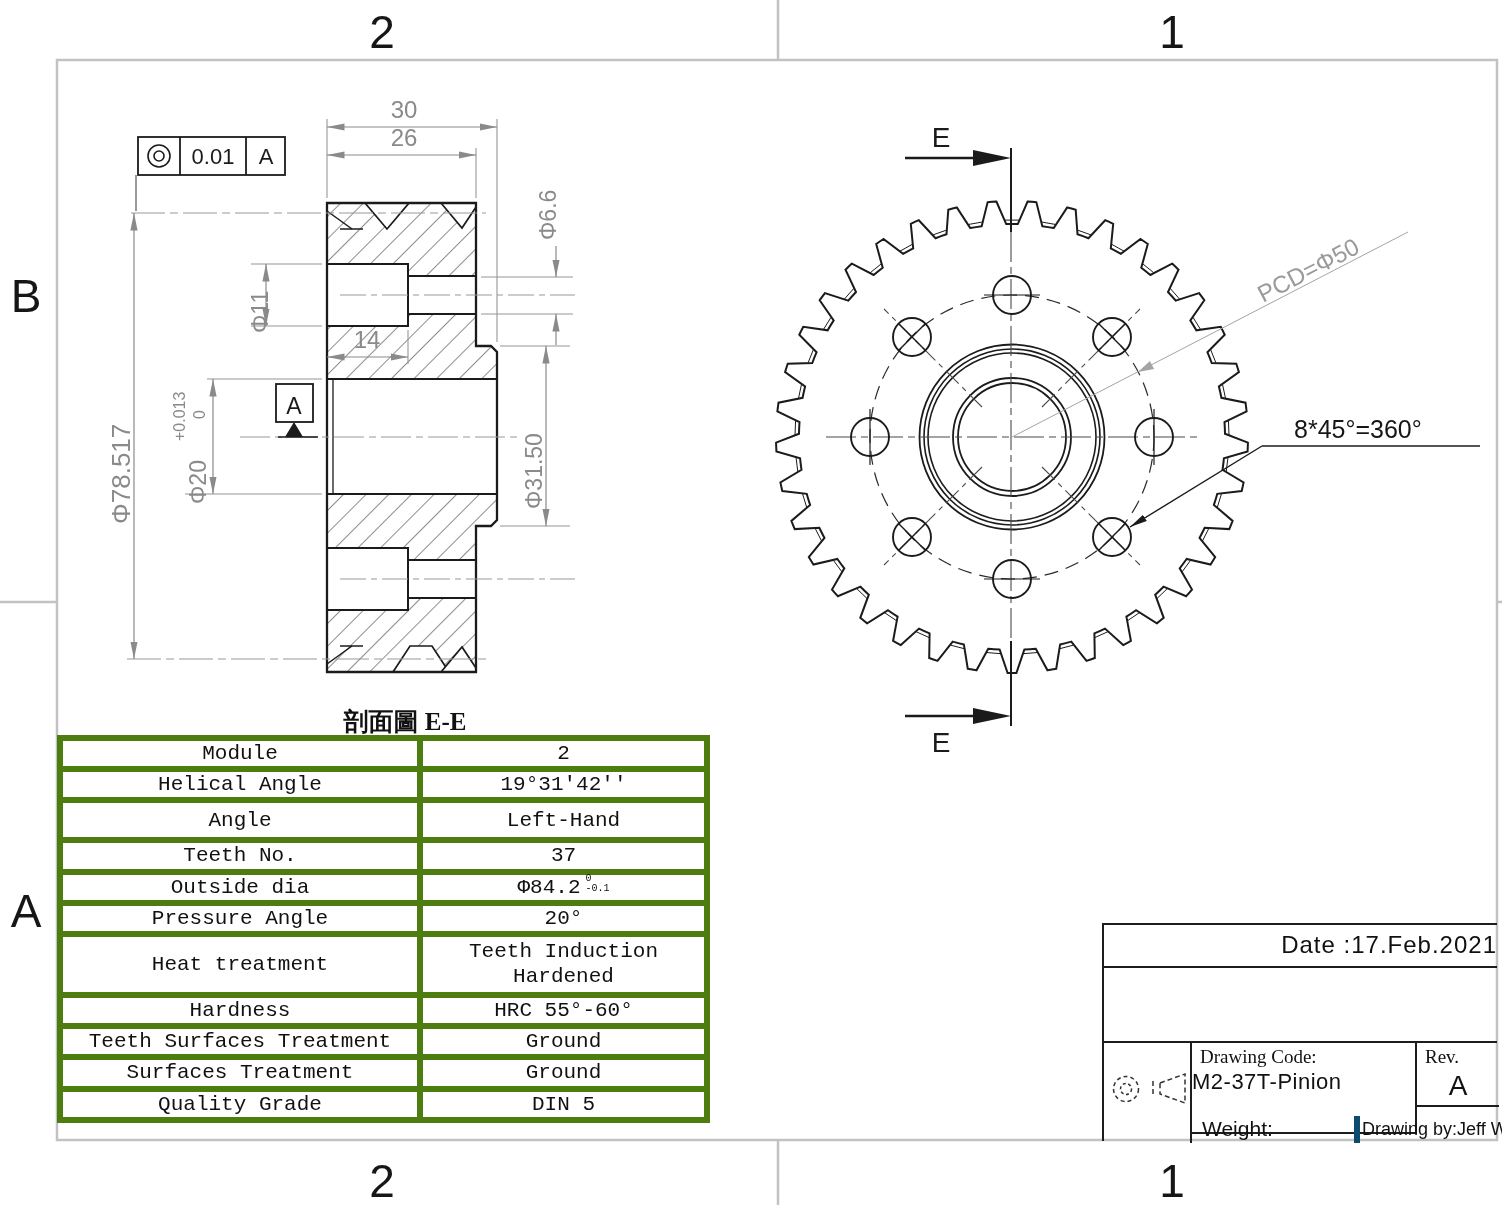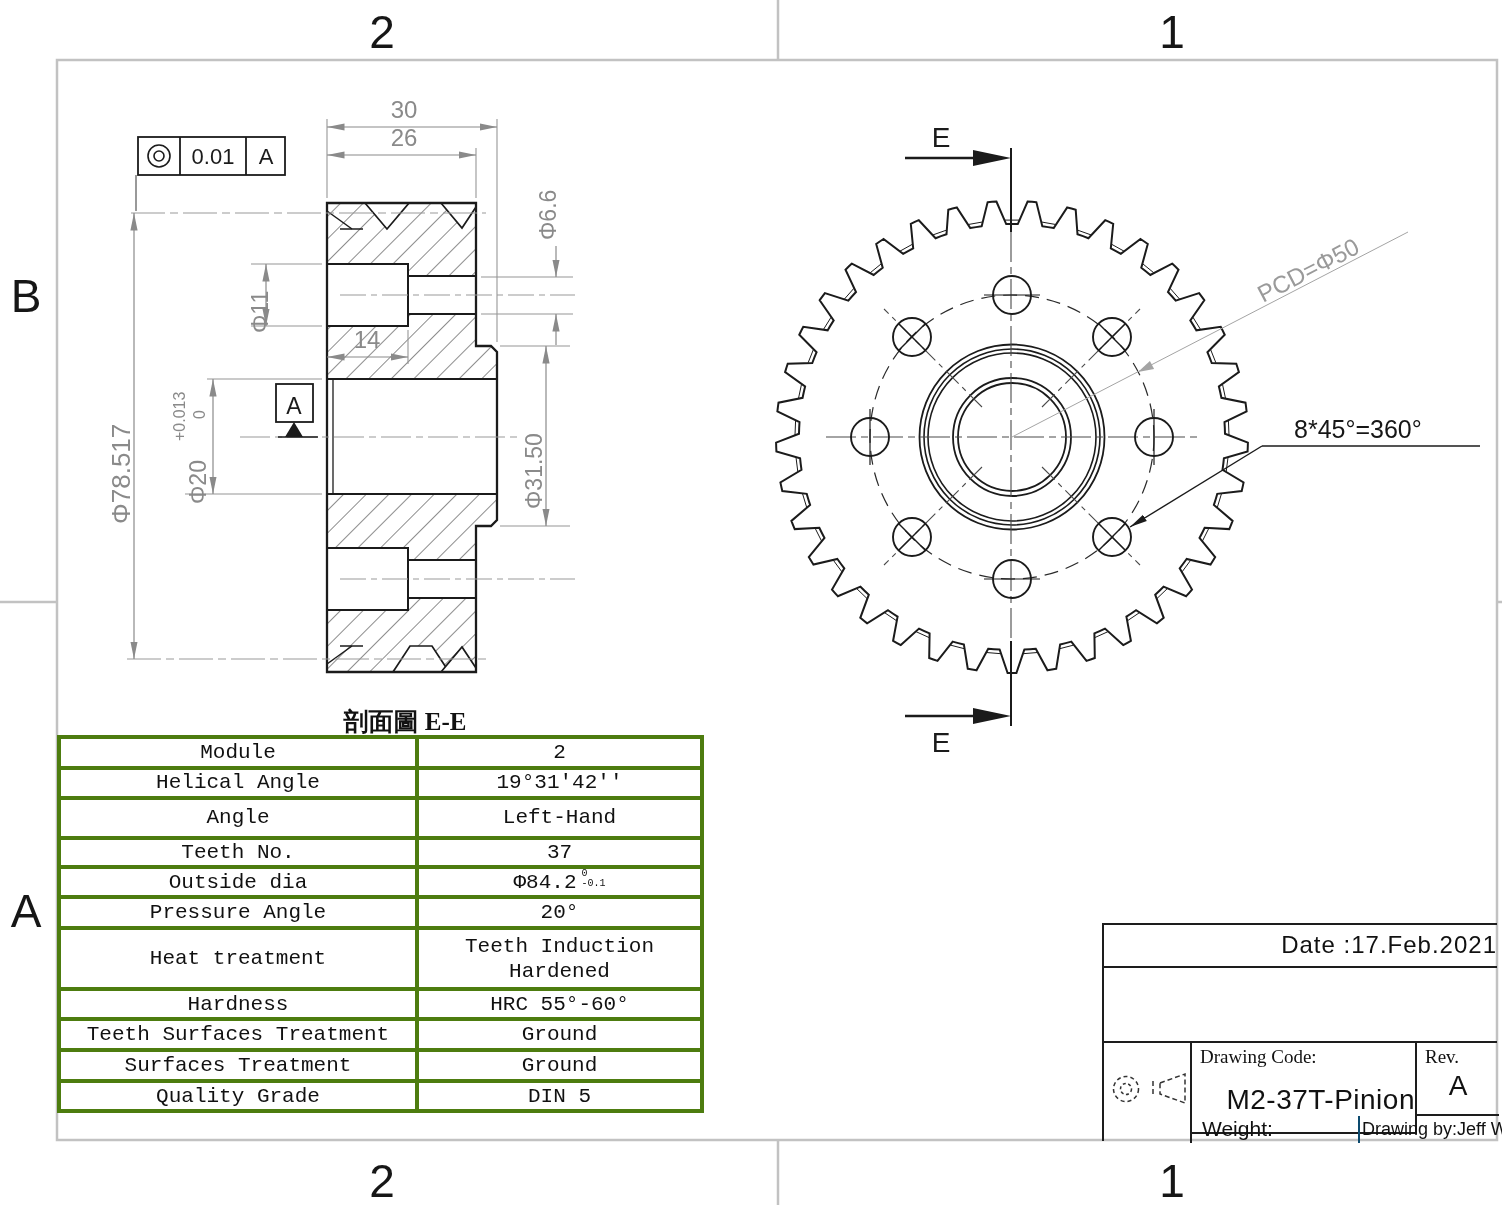--- a/index.html
+++ b/index.html
@@ -5,45 +5,45 @@
   html,body{margin:0;padding:0;background:#ffffff;}
   .sheet{position:relative;width:1502px;height:1205px;background:#fff;overflow:hidden;
          font-family:"Liberation Sans",sans-serif;}
   .sheet svg{position:absolute;left:0;top:0;}
   
   .spec-title{position:absolute;left:295px;top:705px;width:220px;text-align:center;
       font-size:25px;font-weight:bold;color:#111;
       font-family:"Liberation Serif","DejaVu Serif",serif;white-space:nowrap;}
   .spec-table{position:absolute;left:57px;top:735px;border-collapse:collapse;
       font-family:"Liberation Mono","DejaVu Sans Mono",monospace;font-size:21px;color:#111;}
-  .spec-table td{border:4px solid #4d7c0f;text-align:center;padding:0 16px;line-height:1.2;}
+  .spec-table td{border:6px solid #4d7c0f;text-align:center;padding:0 16px;line-height:1.2;}
   .spec-table td.lbl{width:322px;}
   .spec-table td.val{width:249px;}
   .tolstack{display:inline-block;vertical-align:middle;font-size:10px;line-height:1.05;
       text-align:left;margin-left:5px;margin-top:-6px;}
   
   .tblock{position:absolute;left:1102px;top:923px;width:395px;height:218px;
       border-top:2px solid #1d1d1d;border-left:2px solid #1d1d1d;box-sizing:border-box;color:#111;}
   .tb-date{position:absolute;left:0;top:0;width:100%;height:43px;border-bottom:2px solid #1d1d1d;
       box-sizing:border-box;text-align:right;font-size:24px;line-height:40px;letter-spacing:1px;}
   .tb-empty{position:absolute;left:0;top:43px;width:100%;height:75px;border-bottom:2px solid #1d1d1d;
       box-sizing:border-box;}
   .tb-logo{position:absolute;left:0;top:118px;width:88px;height:100px;
       border-right:2px solid #1d1d1d;box-sizing:border-box;}
   .tb-code{position:absolute;left:88px;top:118px;width:225px;height:91px;
       border-right:2px solid #1d1d1d;border-bottom:2px solid #1d1d1d;box-sizing:border-box;}
   .tb-code .cap{font-family:"Liberation Serif","DejaVu Serif",serif;font-size:19px;
       padding:3px 0 0 8px;}
-  .tb-code .code{font-size:28px;text-align:right;margin-top:16px;letter-spacing:0.5px;}
-  .tb-rev{position:absolute;left:313px;top:118px;width:82px;height:73px;
+  .tb-code .code{font-size:22px;text-align:left;margin-top:1px;letter-spacing:0.5px;}
+  .tb-rev{position:absolute;left:313px;top:118px;width:82px;height:64px;
       border-bottom:2px solid #1d1d1d;box-sizing:border-box;}
   .tb-rev .cap{font-family:"Liberation Serif","DejaVu Serif",serif;font-size:19px;padding:3px 0 0 8px;}
   .tb-rev .rev{font-size:28px;text-align:center;margin-top:2px;}
   .tb-weight{position:absolute;left:88px;top:191px;width:168px;height:27px;
-      border-right:2px solid #0c4a6e;box-sizing:border-box;font-size:21px;padding:1px 0 0 10px;}
+      border-right:6px solid #0c4a6e;box-sizing:border-box;font-size:21px;padding:1px 0 0 10px;}
   .tb-drawn{position:absolute;left:256px;top:191px;width:139px;height:27px;box-sizing:border-box;
       font-size:18px;padding:3px 0 0 2px;white-space:nowrap;}
 </style>
 </head>
 <body>
 
 <div class="sheet">
 
 <svg width="1502" height="1205" viewBox="0 0 1502 1205">
   <defs>

